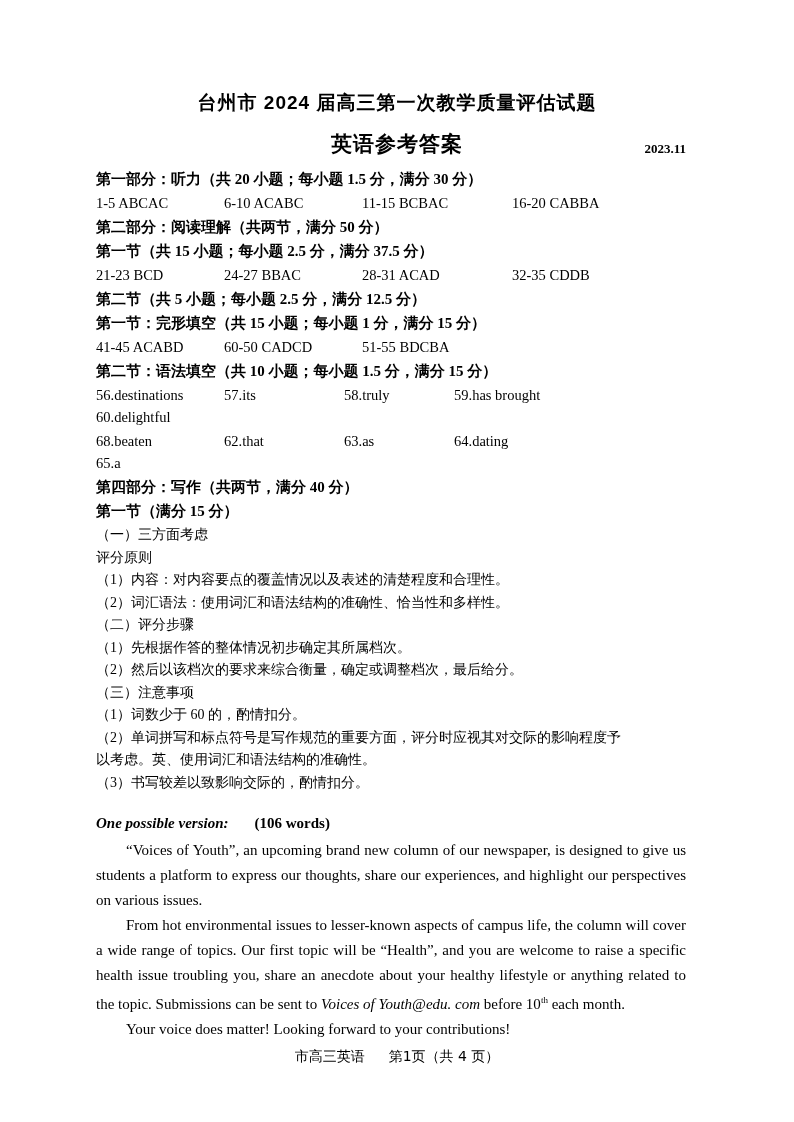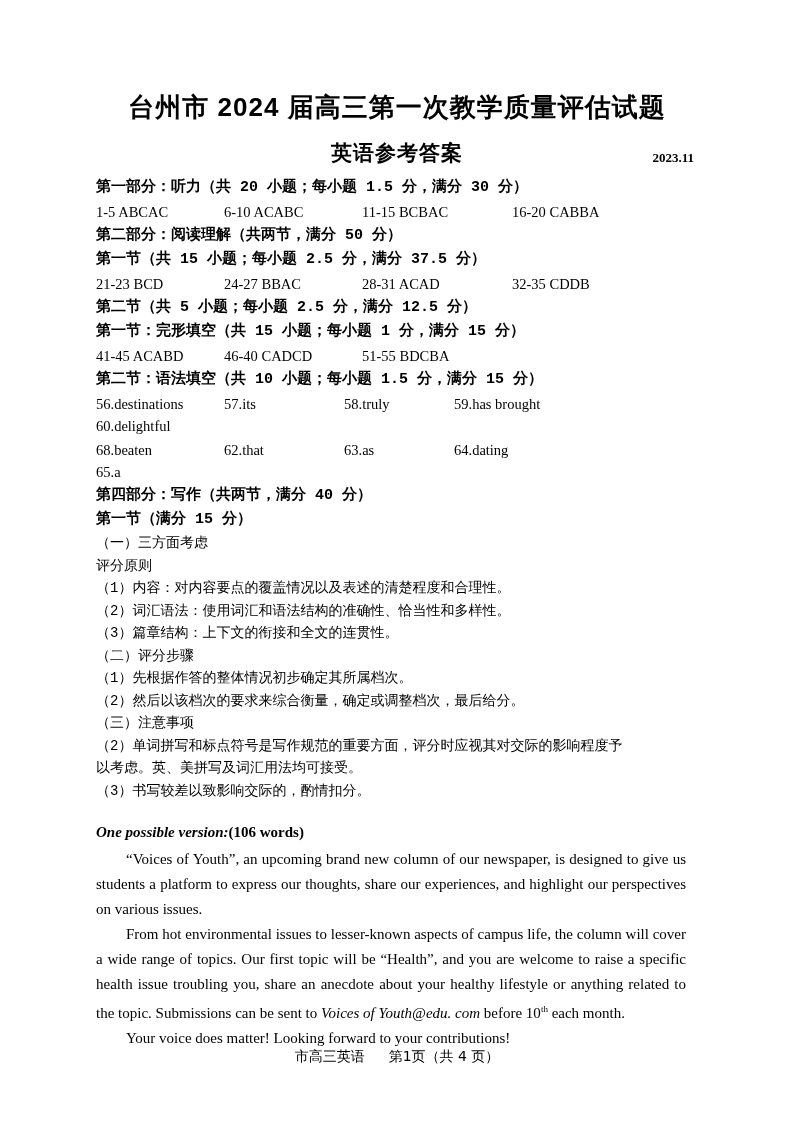--- a/index.html
+++ b/index.html
@@ -17,42 +17,42 @@
   }
   .page {
     width: 794px;
     height: 1122px;
     box-sizing: border-box;
     padding: 64px 96px 0 96px;
     position: relative;
   }
   .title-main {
     text-align: center;
-    font-size: 26px;
+    font-size: 19px;
     font-weight: bold;
     font-family: "Liberation Sans", "DejaVu Sans", sans-serif;
     letter-spacing: 1px;
     margin-top: 26px;
     margin-bottom: 14px;
   }
   .title-sub-row {
     position: relative;
     text-align: center;
     margin-bottom: 10px;
     height: 28px;
   }
   .title-sub {
     font-size: 21px;
     font-weight: bold;
     font-family: "Liberation Sans", "DejaVu Sans", sans-serif;
     letter-spacing: 1px;
   }
   .date {
     position: absolute;
-    right: 4px;
+    right: 12px;
     bottom: 1px;
     font-size: 13px;
     font-weight: bold;
     font-family: "Liberation Serif", "DejaVu Serif", serif;
   }
   .line {
     font-size: 14.5px;
     line-height: 22px;
     margin: 0 0 2px 0;
     white-space: pre;
@@ -69,41 +69,42 @@
   .c0 { width: 128px; }
   .c1 { width: 138px; }
   .c2 { width: 150px; }
   .c3 { width: 140px; }
   .cn0 { width: 128px; }
   .cn1 { width: 120px; }
   .cn2 { width: 110px; }
   .cn3 { width: 145px; }
   .cn4 { width: 120px; }
   .cjk {
-    font-family: Liberation Mono, monospace;
+    font-family: Liberation Serif, serif;
     font-size: 14px;
   }
   .section-head {
     font-weight: bold;
     font-size: 15px;
   }
   .scoring {
     font-size: 14px;
     line-height: 21.5px;
     margin: 0 0 1px 0;
   }
   .version-head {
     font-style: italic;
     font-weight: bold;
     font-size: 15px;
     margin-top: 22px;
     margin-bottom: 6px;
   }
   .version-head .words {
     font-style: normal;
+    margin-left: 26px;
   }
   .essay p {
     font-size: 15px;
     line-height: 25px;
     margin: 0 12px 0 0;
     text-indent: 30px;
     text-align: justify;
   }
   .essay .ital {
     font-style: italic;
@@ -139,43 +140,43 @@
 
   <div class="line section-head cjk">第二部分：阅读理解（共两节，满分 50 分）</div>
   <div class="line section-head cjk">第一节（共 15 小题；每小题 2.5 分，满分 37.5 分）</div>
   <div class="ans-row">
     <span class="c0">21-23 BCD</span><span class="c1">24-27 BBAC</span><span class="c2">28-31 ACAD</span><span class="c3">32-35 CDDB</span>
   </div>
   <div class="line section-head cjk">第二节（共 5 小题；每小题 2.5 分，满分 12.5 分）</div>
 
   <div class="line section-head cjk">第一节：完形填空（共 15 小题；每小题 1 分，满分 15 分）</div>
   <div class="ans-row">
-    <span class="c0">41-45 ACABD</span><span style="display:inline-block;width:138px">46-40 CADCD</span><span>51-55 BDCBA</span>
+    <span class="c0">41-45 ACABD</span><span style="display:inline-block;width:138px">60-50 CADCD</span><span>51-55 BDCBA</span>
   </div>
   <div class="line section-head cjk">第二节：语法填空（共 10 小题；每小题 1.5 分，满分 15 分）</div>
   <div class="ans-row">
     <span class="cn0">56.destinations</span><span class="cn1">57.its</span><span class="cn2">58.truly</span><span class="cn3">59.has brought</span><span class="cn4">60.delightful</span>
   </div>
   <div class="ans-row">
     <span class="cn0">68.beaten</span><span class="cn1">62.that</span><span class="cn2">63.as</span><span class="cn3">64.dating</span><span class="cn4">65.a</span>
   </div>
 
   <div class="line section-head cjk">第四部分：写作（共两节，满分 40 分）</div>
   <div class="line section-head cjk">第一节（满分 15 分）</div>
   <div class="scoring cjk">（一）三方面考虑</div>
   <div class="scoring cjk">评分原则</div>
   <div class="scoring cjk">（1）内容：对内容要点的覆盖情况以及表述的清楚程度和合理性。</div>
   <div class="scoring cjk">（2）词汇语法：使用词汇和语法结构的准确性、恰当性和多样性。</div>
-  <div class="scoring cjk">（3）篇章结构：上下文的衔接和全文的连贯性。</div>
   <div class="scoring cjk">（二）评分步骤</div>
   <div class="scoring cjk">（1）先根据作答的整体情况初步确定其所属档次。</div>
   <div class="scoring cjk">（2）然后以该档次的要求来综合衡量，确定或调整档次，最后给分。</div>
   <div class="scoring cjk">（三）注意事项</div>
+  <div class="scoring cjk">（1）词数少于 60 的，酌情扣分。</div>
   <div class="scoring cjk">（2）单词拼写和标点符号是写作规范的重要方面，评分时应视其对交际的影响程度予</div>
-  <div class="scoring cjk">以考虑。英、美拼写及词汇用法均可接受。</div>
+  <div class="scoring cjk">以考虑。英、使用词汇和语法结构的准确性。</div>
   <div class="scoring cjk">（3）书写较差以致影响交际的，酌情扣分。</div>
 
   <div class="version-head">
     <span>One possible version:</span><span class="words">(106 words)</span>
   </div>
 
   <div class="essay">
     <p>“Voices of Youth”, an upcoming brand new column of our newspaper, is designed to give us students a platform to express our thoughts, share our experiences, and highlight our perspectives on various issues.</p>
     <p><span>From hot environmental issues to lesser-known aspects of campus life, the column will cover a wide range of topics. Our first topic will be “Health”, and you are welcome to raise a specific health issue troubling you, share an anecdote about your healthy lifestyle or anything related to the topic. Submissions can be sent to </span><span class="ital">Voices of Youth@edu. com</span><span> before 10</span><sup>th</sup><span> each month.</span></p>
     <p>Your voice does matter! Looking forward to your contributions!</p>

